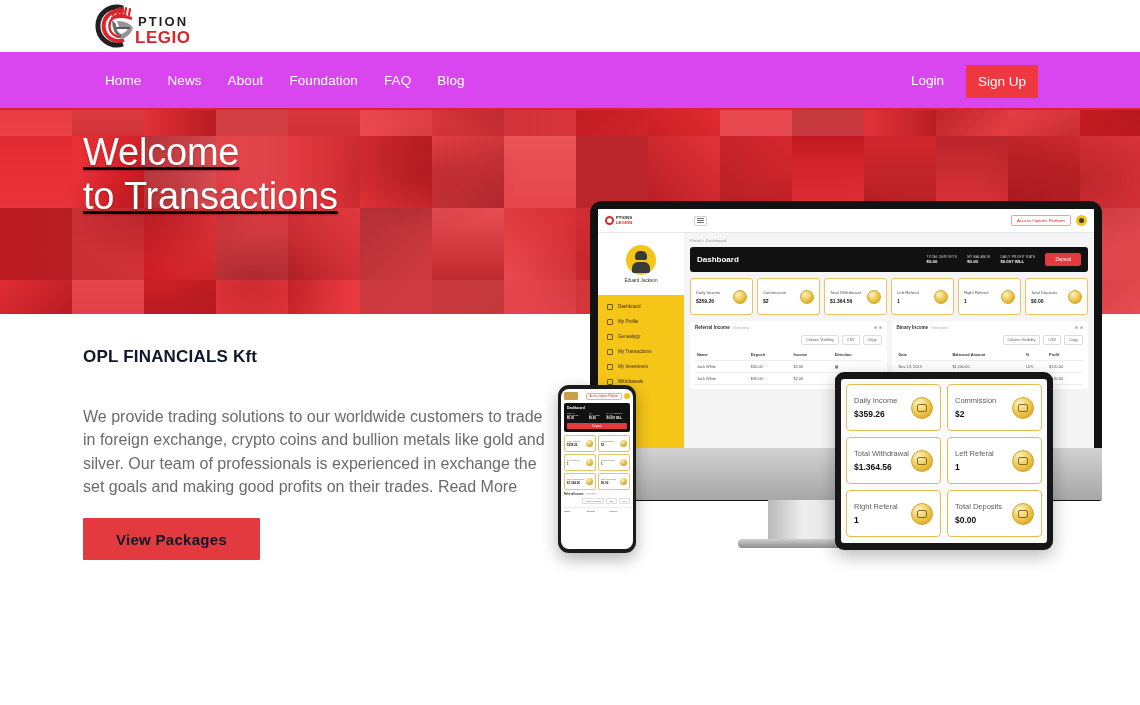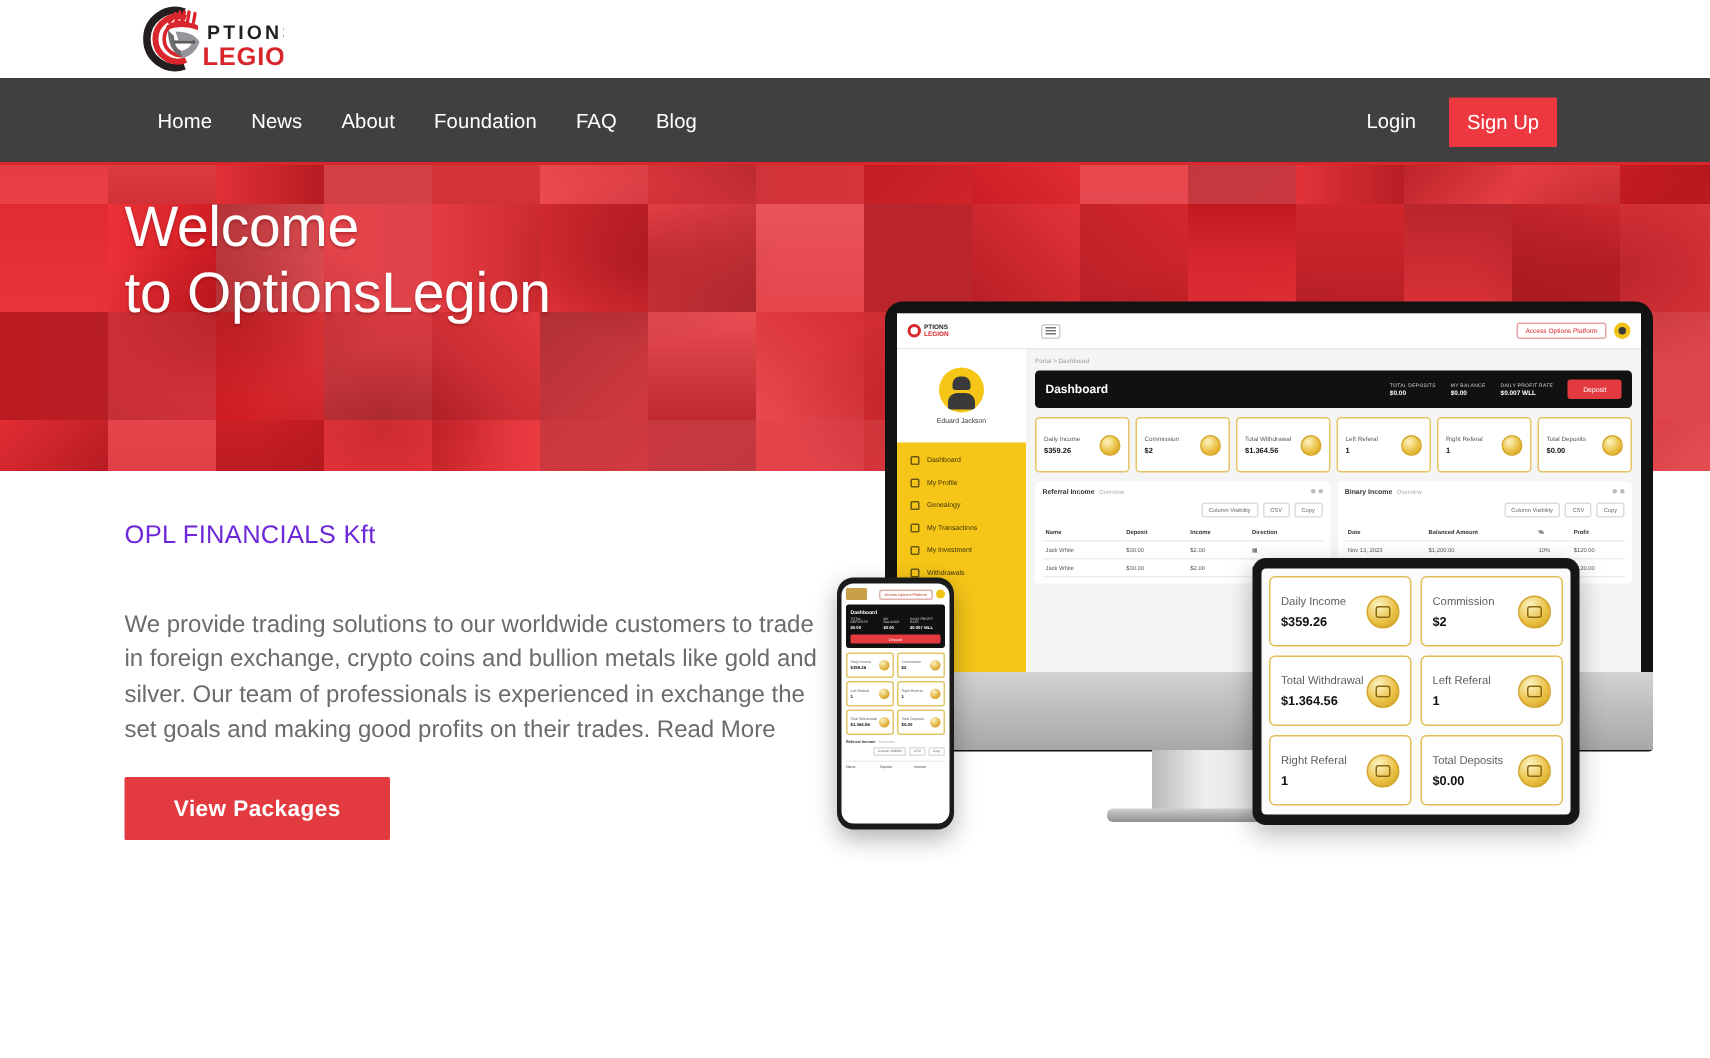--- a/index.html
+++ b/index.html
@@ -19,21 +19,21 @@
   .logo {
     position:absolute; left:83px; top:0px;
     width:110px; height:52px;
     display:flex; align-items:center;
   }
   .logo svg { display:block; }
 
   
   .navbar {
     position:absolute; left:0; top:52px; width:1140px; height:58px;
-    background:#404040;
+    background:#d946ef;
     border-bottom:2px solid #d9252c;
   }
   .navlinks {
     position:absolute; left:92px; top:0; height:58px;
     display:flex; align-items:center; gap:0px;
   }
   .navlinks a {
     color:#ffffff; text-decoration:none;
     font-size:13.5px; letter-spacing:.1px;
     padding:0 13px; line-height:58px; white-space:nowrap;
@@ -57,45 +57,46 @@
   
   .hero {
     position:absolute; left:0; top:110px; width:1140px; height:204px;
     overflow:hidden;
   }
   .hero-bg { position:absolute; inset:0; }
   .hero-bg .tile { position:absolute; }
   .hero-text {
     position:absolute; left:83px; top:20px; z-index:3;
     text-shadow: 0 1px 2px rgba(90,0,0,.35);
+    text-decoration: underline;
   }
   .hero-h1 {
     font-size:38px; font-weight:300; color:#ffffff;
     line-height:1.17; letter-spacing:-.2px;
   }
   .hero-sub {
     margin-top:18px;
     font-size:22px; font-weight:700; color:#ffffff;
     letter-spacing:-.1px;
   }
 
   
   .intro { position:absolute; left:83px; top:347px; width:470px; z-index:4;}
   .intro-title {
-    font-size:17px; color:#6d28d9; font-weight:400; letter-spacing:.2px;
+    font-size:17px; color:#0f172a; font-weight:700; letter-spacing:.2px;
   }
   .intro-body {
     margin-top:38px;
     font-size:16px; color:#6b6b6b; line-height:1.46;
   }
   .cta {
     position:absolute; left:83px; top:518px; z-index:4;
     width:177px; height:42px;
     background:#e23a3f; border:none; cursor:pointer;
-    color:#ffffff; font-size:15px; font-weight:700;
+    color:#0f172a; font-size:15px; font-weight:700;
     letter-spacing:.3px; font-family:"Liberation Sans", sans-serif;
     border-radius:1px;
   }
 
   
   .devices {
     position:absolute; left:540px; top:190px;
     width:600px; height:365px; z-index:5;
   }
 
@@ -393,21 +394,21 @@
         <div class="tile" style="left: 60px; top: 40px; width: 200px; height: 120px; background: radial-gradient(rgba(110, 0, 4, 0.3), rgba(110, 0, 4, 0) 70%);"></div>
         <div class="tile" style="left: 330px; top: 10px; width: 190px; height: 110px; background: radial-gradient(rgba(110, 0, 4, 0.26), rgba(110, 0, 4, 0) 70%);"></div>
         <div class="tile" style="left: 700px; top: 60px; width: 230px; height: 130px; background: radial-gradient(rgba(110, 0, 4, 0.22), rgba(110, 0, 4, 0) 70%);"></div>
         <div class="tile" style="left: 980px; top: 0px; width: 200px; height: 140px; background: radial-gradient(rgba(110, 0, 4, 0.28), rgba(110, 0, 4, 0) 70%);"></div>
         <div class="tile" style="left: 170px; top: 120px; width: 170px; height: 110px; background: radial-gradient(rgba(110, 0, 4, 0.24), rgba(110, 0, 4, 0) 70%);"></div>
         <div class="tile" style="left: 520px; top: 100px; width: 200px; height: 120px; background: radial-gradient(rgba(110, 0, 4, 0.2), rgba(110, 0, 4, 0) 70%);"></div>
       </div>
     <div class="hero-text">
       <div class="hero-h1">
         <div>Welcome</div>
-        <div>to OptionsLegion</div>
+        <div>to Transactions</div>
       </div>
     </div>
   </div>
 
   <div class="intro">
     <div class="intro-title">OPL FINANCIALS Kft</div>
     <div class="intro-body">We provide trading solutions to our worldwide customers to trade in foreign exchange, crypto coins and bullion metals like gold and silver. Our team of professionals is experienced in exchange the set goals and making good profits on their trades. Read More</div>
   </div>
   <button class="cta">View Packages</button>
 

